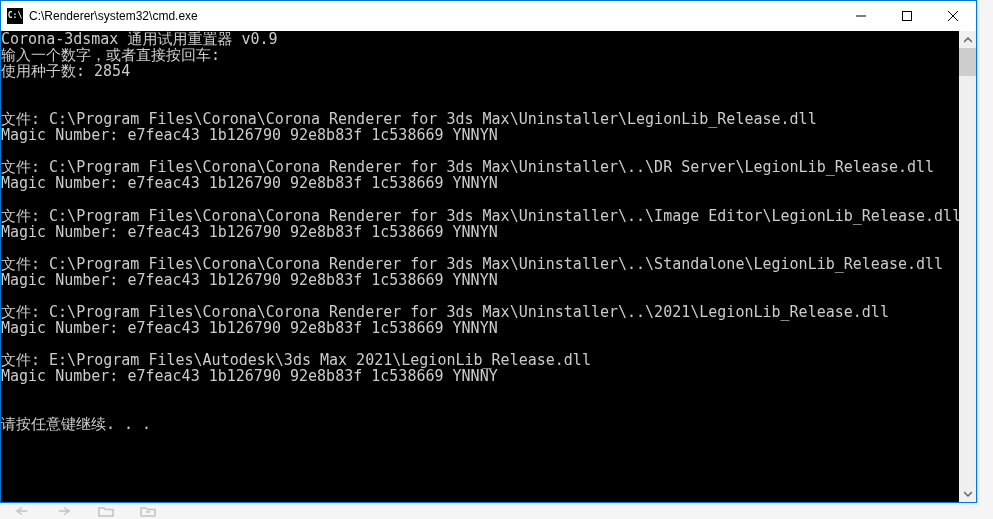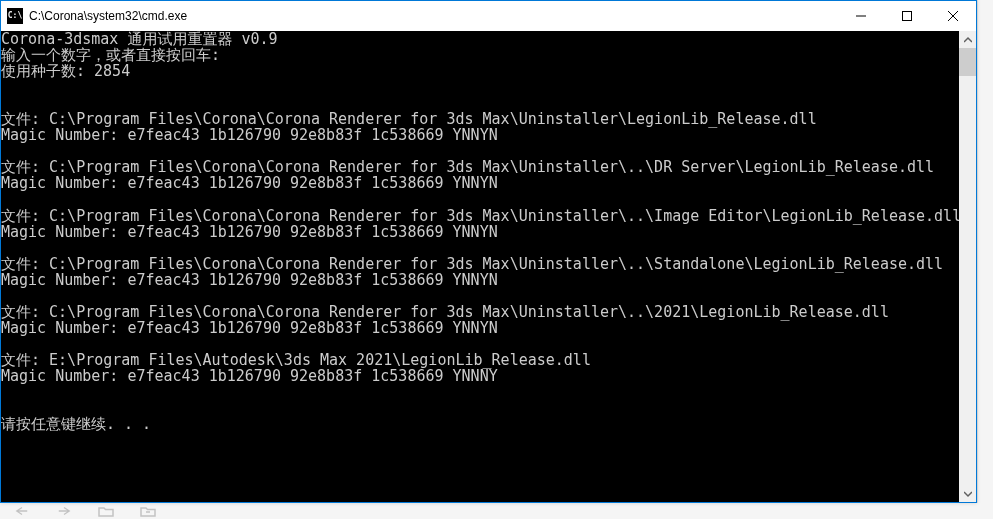--- a/index.html
+++ b/index.html
@@ -54,21 +54,21 @@
       <svg viewBox="0 0 16 12">
           <path d="M1 3 h5 l1.5 1.5 H15 V11 H1 Z M6 7 h4"></path>
         </svg>
     </span>
   </div>
 </div>
 
 <div class="window">
   <div class="titlebar">
     <div class="titlebar-icon">C:\</div>
-    <div class="titlebar-text">C:\Corona\system32\cmd.exe</div>
+    <div class="titlebar-text">C:\Renderer\system32\cmd.exe</div>
     <div class="win-controls">
       <div class="win-btn">
         <svg viewBox="0 0 10 10">
             <path d="M0 5 H10" stroke="#000" stroke-width="1"></path>
           </svg>
       </div>
       <div class="win-btn">
         <svg viewBox="0 0 10 10">
             <rect x="0.5" y="0.5" width="9" height="9" fill="none" stroke="#000" stroke-width="1"></rect>
           </svg>

